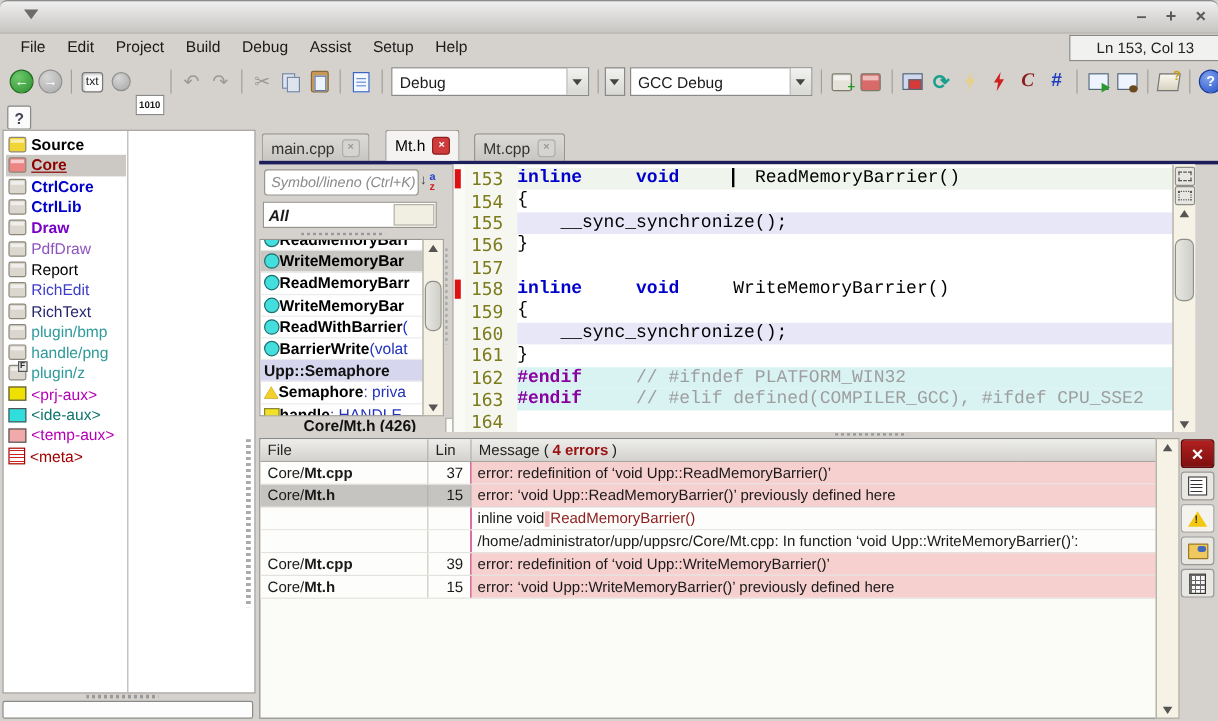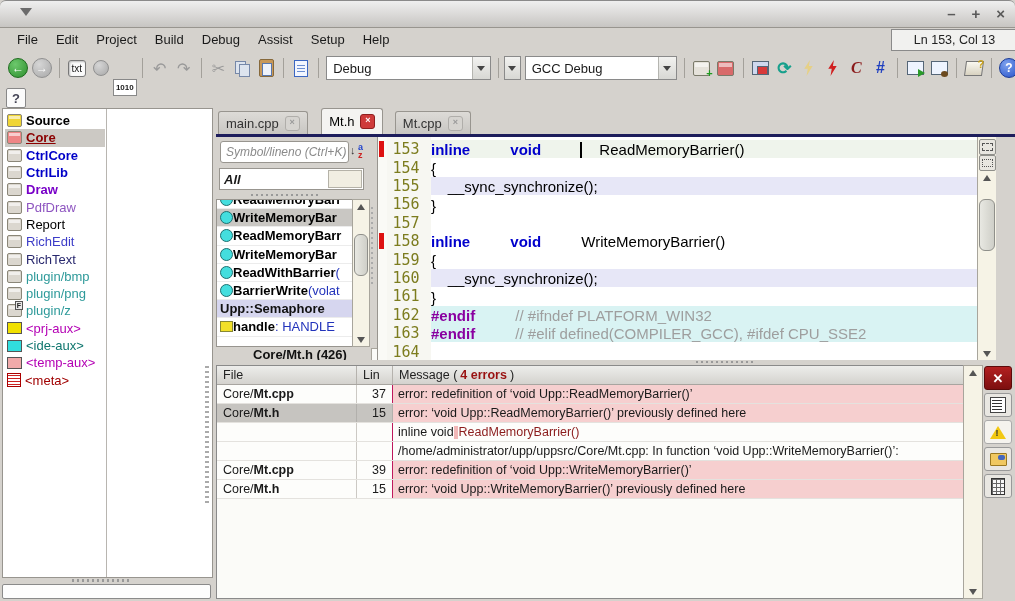--- a/index.html
+++ b/index.html
@@ -121,21 +121,21 @@
   .thumb{position:absolute;left:1px;right:1px;border:1px solid #8f8f8a;border-radius:6px;background:linear-gradient(90deg,#e8e8e2,#cfcfc8);}
   
   .editor{position:absolute;left:377px;top:137px;width:618px;height:223px;background:#fff;border-left:1px solid #98958f;overflow:hidden;}
   .ed-markercol{position:absolute;left:0;top:0;width:9px;height:100%;background:#fafaf6;}
   .ed-guttercol{position:absolute;left:9px;top:0;width:44px;height:100%;background:#f7f7f2;}
   .ed-row{position:absolute;left:0;width:100%;height:18.4px;display:flex;align-items:center;}
   .ed-mark{width:9px;height:100%;flex:none;position:relative;}
   .ed-mark i{position:absolute;left:1px;top:1px;width:5px;height:16px;background:#dd1111;}
   .ed-num{width:38px;padding-right:6px;flex:none;text-align:center;font-family:"DejaVu Sans Mono",monospace;
     font-size:15px;color:#7c7c1e;}
-  .ed-code{flex:1;height:100%;display:flex;align-items:flex-end;font-family:Liberation Sans, sans-serif;
+  .ed-code{flex:1;height:100%;display:flex;align-items:flex-start;font-family:Liberation Mono, monospace;
     font-size:15px;white-space:pre;color:#000;gap:18px;}
   .ed-code.bg-cur{background:#eff4ec;} .ed-code.bg-lav{background:#e7e7f7;} .ed-code.bg-cyan{background:#d9f3f3;}
   .s-kw{color:#0000cc;font-weight:bold;} .s-pp{color:#8a00a0;font-weight:bold;} .s-cm{color:#9e9e9e;}
   .caret{display:inline-block;width:2px;height:16px;background:#000;margin:0 -1px;vertical-align:middle;}
   .ed-scroll{position:absolute;right:0;top:0;width:18px;height:223px;background:#f6f3e6;border-left:1px solid #a8a59c;}
   .ed-btn{position:absolute;left:1px;width:15px;height:14px;background:#e8e6e0;border:1px solid #8f8f8a;border-radius:2px;}
   .ed-btn i{position:absolute;left:2px;top:3px;right:2px;bottom:3px;border:1px dashed #555;}
   
   .hsplit{position:absolute;left:216px;top:360px;width:799px;height:5px;
     background:repeating-linear-gradient(90deg,#999 0 2px,transparent 2px 5px);
@@ -346,21 +346,21 @@
         <div class="pkg">
           <span class="pkg-cube" style="background: rgb(219, 215, 207);"></span>
           <span style="color: rgb(40, 40, 110);">RichText</span>
         </div>
         <div class="pkg">
           <span class="pkg-cube" style="background: rgb(219, 215, 207);"></span>
           <span style="color: rgb(46, 154, 154);">plugin/bmp</span>
         </div>
         <div class="pkg">
           <span class="pkg-cube" style="background: rgb(219, 215, 207);"></span>
-          <span style="color: rgb(46, 154, 154);">plugin/png</span>
+          <span style="color: rgb(46, 154, 154);">handle/png</span>
         </div>
         <div class="pkg">
           <span class="pkg-cube" style="background: rgb(219, 215, 207);">
             <span class="zf">F</span>
           </span>
           <span style="color: rgb(46, 154, 154);">plugin/z</span>
         </div>
         <div class="pkg">
           <span class="pkg-grid" style="background: rgb(240, 224, 0);"></span>
           <span style="color: rgb(180, 0, 180);">&lt;prj-aux&gt;</span>
@@ -437,20 +437,25 @@
           </div>
           <div class="sym-row">
             <span class="ic-fn"></span>
             <span class="nm">BarrierWrite</span>
             <span class="sx">(volat</span>
           </div>
           <div class="sym-row hdr">
             <span class="nm">Upp::Semaphore</span>
           </div>
           <div class="sym-row">
+            <span class="ic-tri"></span>
+            <span class="nm">Semaphore</span>
+            <span class="sx"> : priva</span>
+          </div>
+          <div class="sym-row">
             <span class="ic-fld"></span>
             <span class="nm">handle</span>
             <span class="sx"> : HANDLE</span>
           </div>
         </div>
       </div>
     <div class="sym-scroll">
       <div class="sb-up">
           <span class="tri-u"></span>
         </div>

